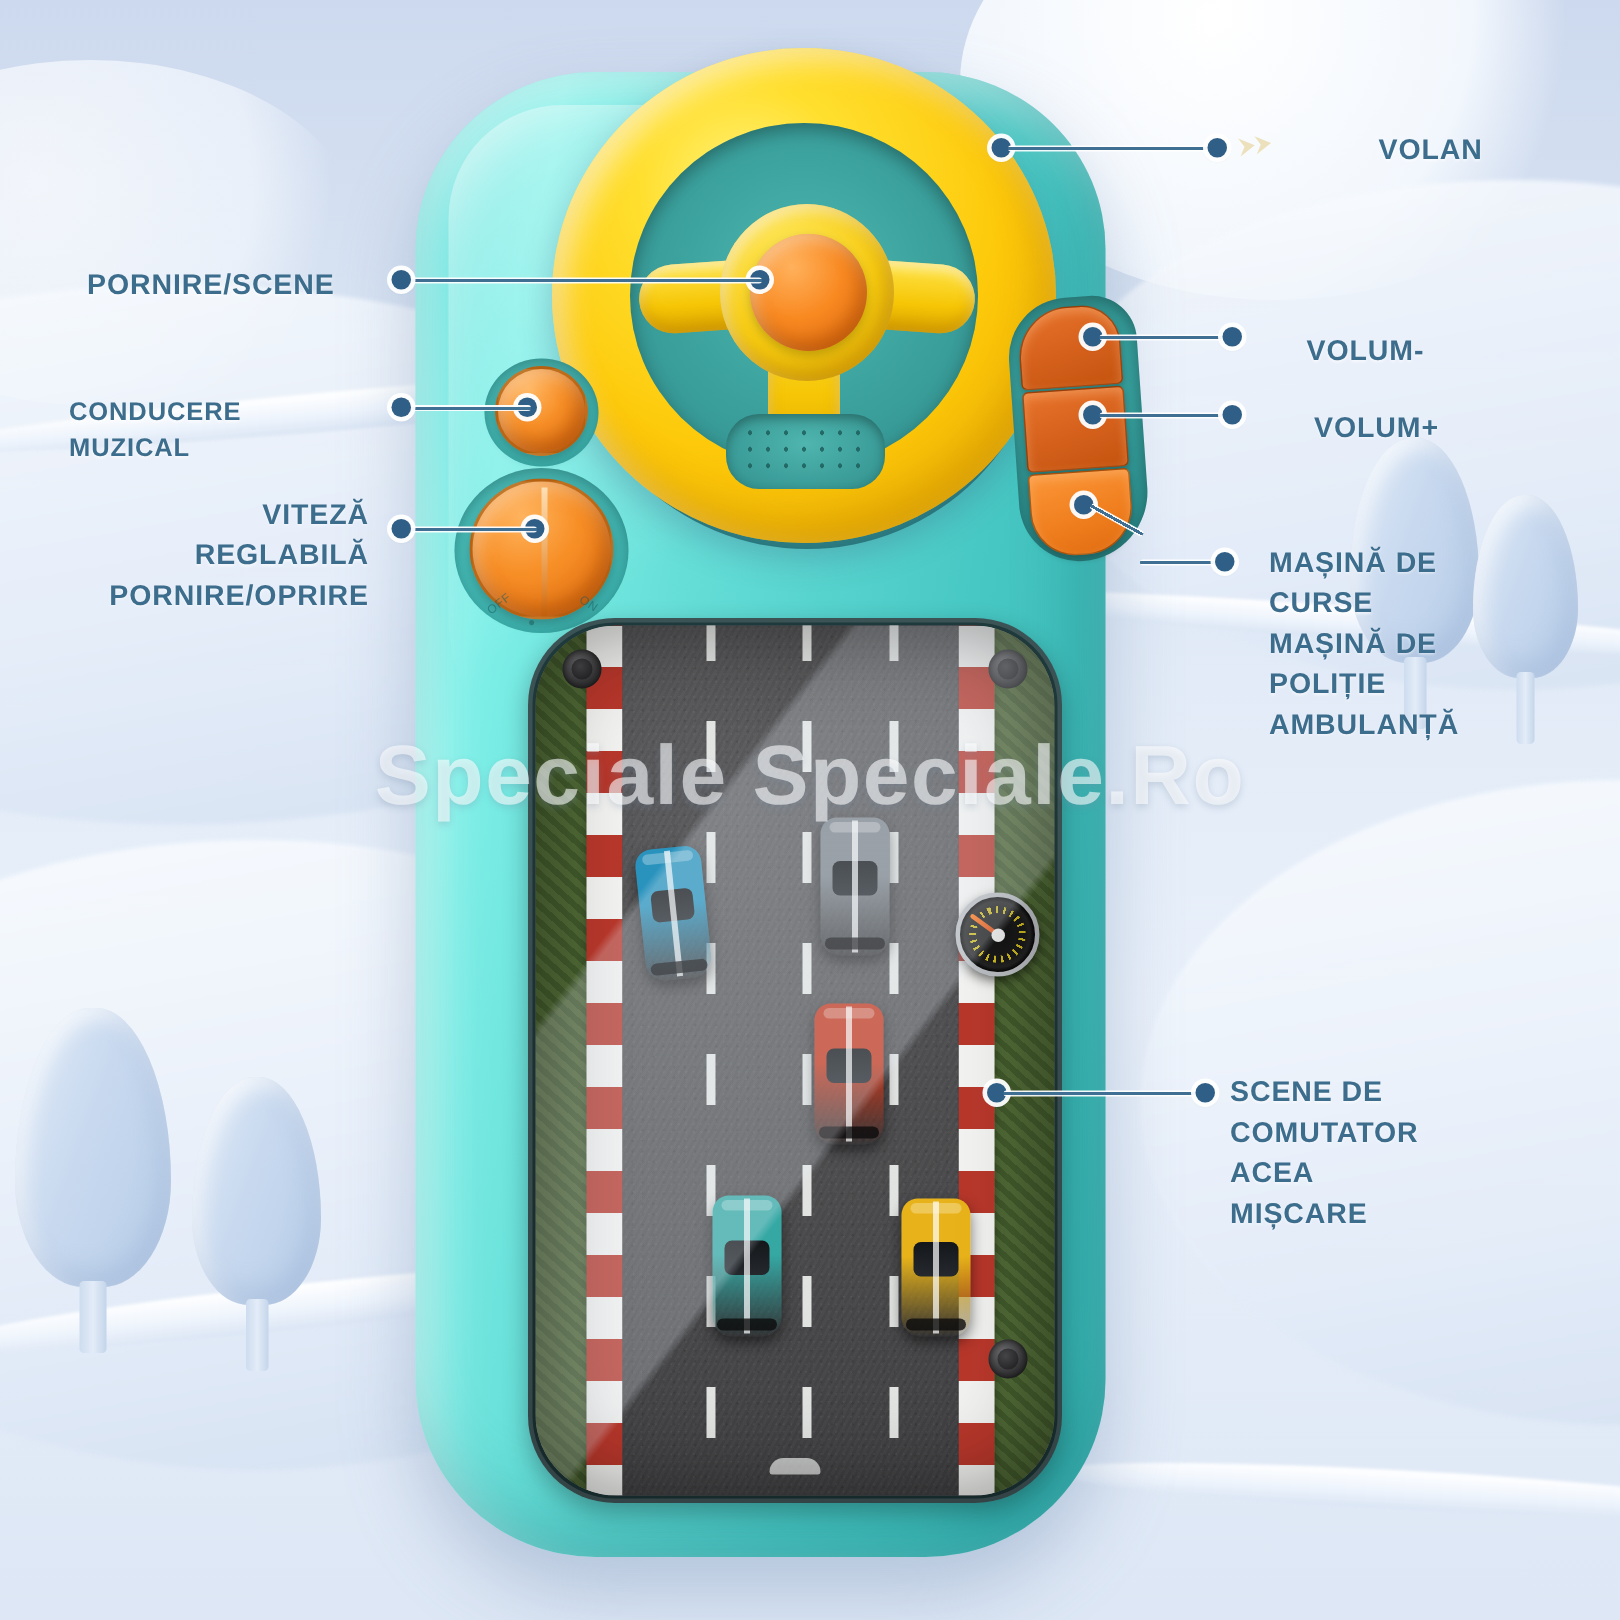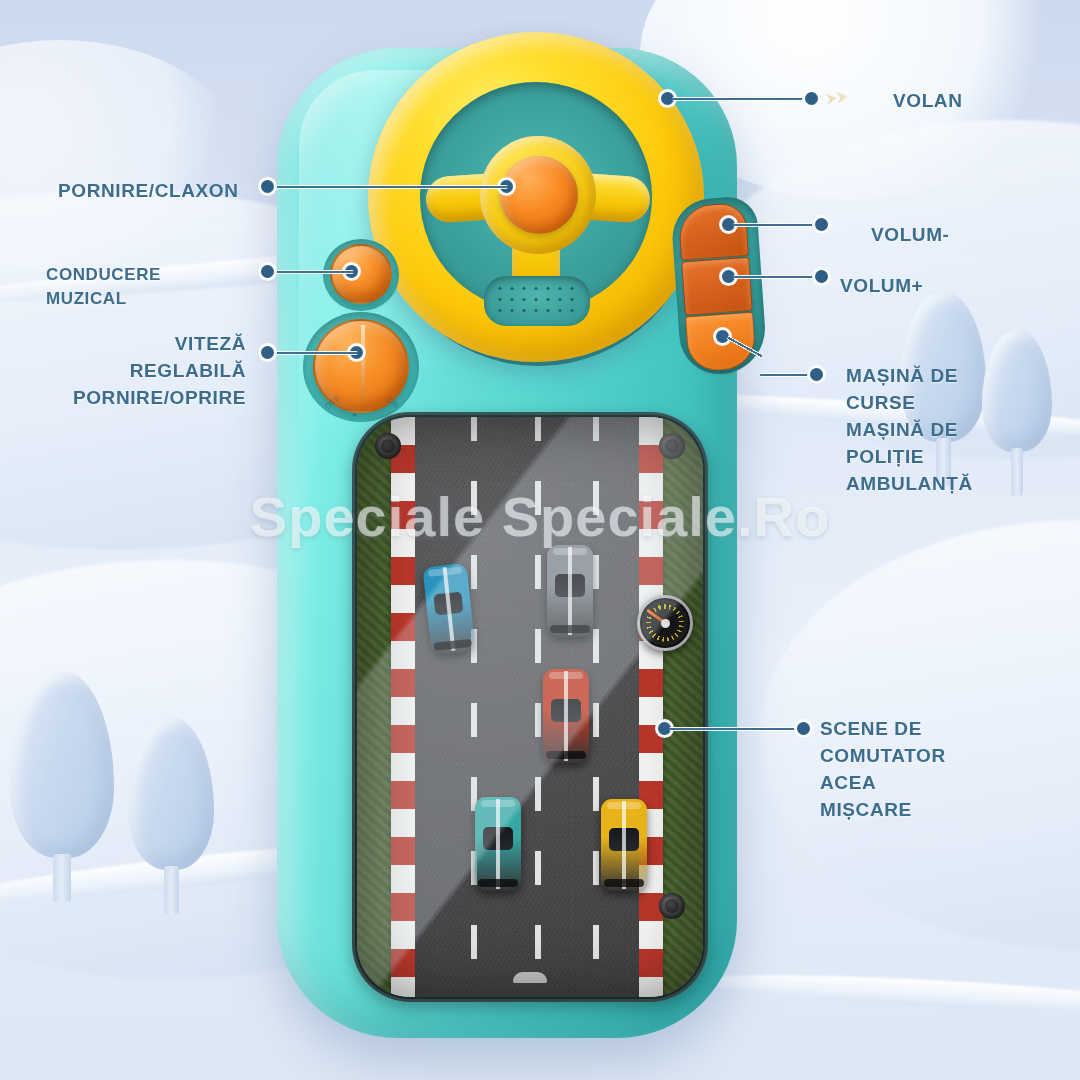--- a/index.html
+++ b/index.html
@@ -447,28 +447,28 @@
 
     <div id="glare"></div>
     <div id="screen-vignette"></div>
   </div>
 </div>
 
 <div class="callout">
   <div class="dot-a" style="left:661px;top:92px;"></div>
   <div class="leader" style="left:672px;top:97px;width:140px;"></div>
   <div class="dot-b" style="left:805px;top:92px;"></div>
-  <div class="txt" style="left:893px;top:88px;">VOLAN</div>
+  <div class="txt" style="left:919px;top:88px;">VOLAN</div>
 </div>
 
 <div class="callout">
   <div class="dot-a" style="left:500px;top:180px;"></div>
   <div class="leader" style="left:268px;top:185px;width:240px;"></div>
   <div class="dot-b" style="left:261px;top:180px;"></div>
-  <div class="txt" style="left:58px;top:178px;">PORNIRE/CLAXON</div>
+  <div class="txt" style="left:58px;top:178px;">PORNIRE/SCENE</div>
 </div>
 
 <div class="callout">
   <div class="dot-a" style="left:345px;top:265px;"></div>
   <div class="leader" style="left:268px;top:270px;width:86px;"></div>
   <div class="dot-b" style="left:261px;top:265px;"></div>
   <div class="txt small" style="left:46px;top:263px;">CONDUCERE MUZICAL</div>
 </div>
 
 <div class="callout">
@@ -483,21 +483,21 @@
   <div class="dot-a" style="left:722px;top:218px;"></div>
   <div class="leader" style="left:733px;top:223px;width:88px;"></div>
   <div class="dot-b" style="left:815px;top:218px;"></div>
   <div class="txt" style="left:871px;top:222px;">VOLUM-</div>
 </div>
 
 <div class="callout">
   <div class="dot-a" style="left:722px;top:270px;"></div>
   <div class="leader" style="left:733px;top:275px;width:88px;"></div>
   <div class="dot-b" style="left:815px;top:270px;"></div>
-  <div class="txt" style="left:840px;top:273px;">VOLUM+</div>
+  <div class="txt" style="left:876px;top:273px;">VOLUM+</div>
 </div>
 
 <div class="callout">
   <div class="dot-a" style="left:716px;top:330px;"></div>
   <div class="leader" style="left:727px;top:335px;width:40px;transform:rotate(29deg);transform-origin:0 50%;"></div>
   <div class="leader" style="left:760px;top:373px;width:56px;"></div>
   <div class="dot-b" style="left:810px;top:368px;"></div>
   <div class="txt" style="left:846px;top:363px;">MAȘINĂ DE
 CURSE
 MAȘINĂ DE

